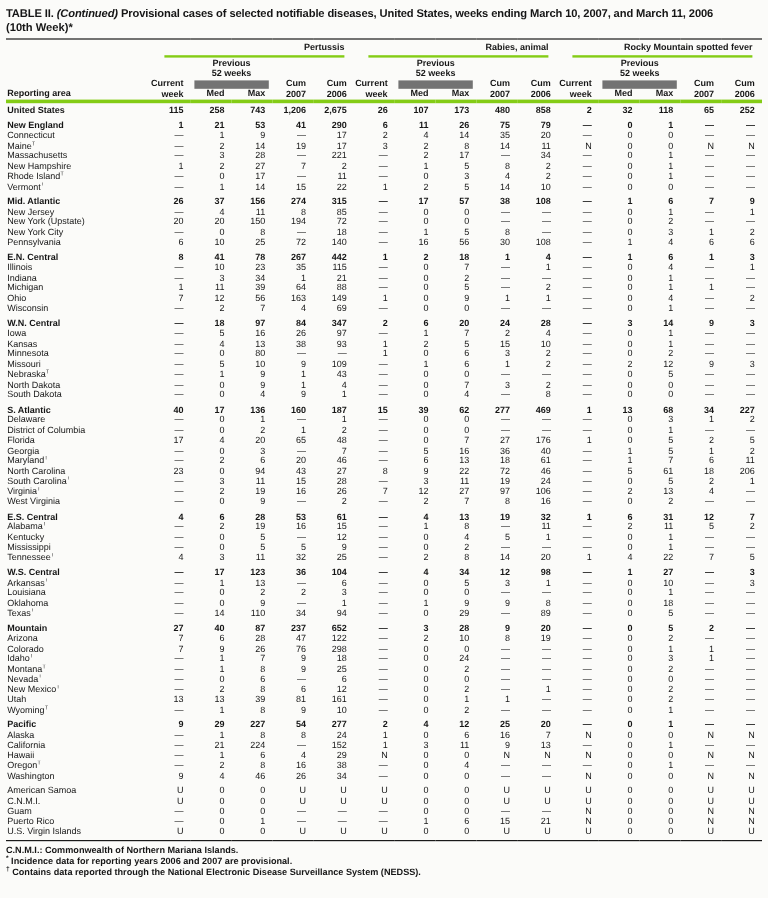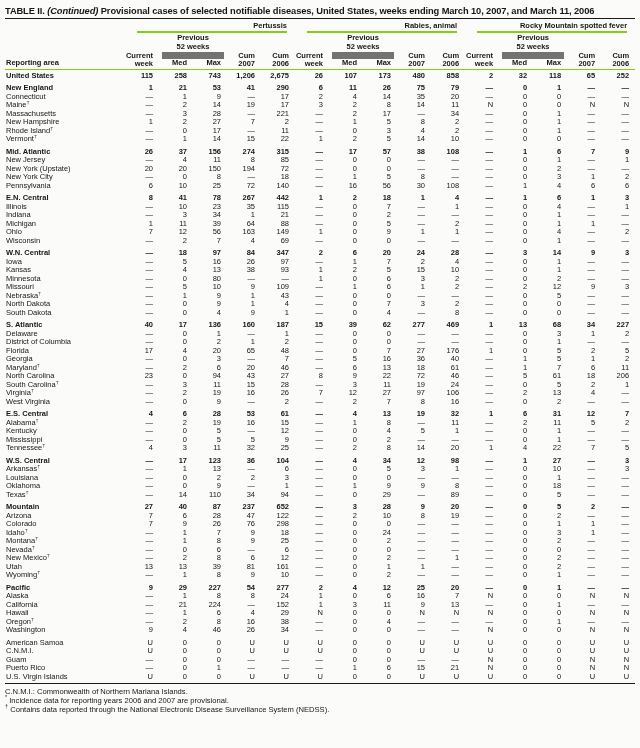--- a/index.html
+++ b/index.html
@@ -13,39 +13,40 @@
         border-top:1.3px solid #191919;border-bottom:1.3px solid #191919;}
   th,td{margin:0;padding:0;font-size:7.5px;line-height:8.5px;font-weight:normal;}
   thead th{vertical-align:bottom;font-weight:bold;}
   th.areah{text-align:left;padding:0 0 1px 1px;}
   th.group{padding:3px 8px 0 12px;}
   th.group .gline{border-bottom:2px solid #84cc16;text-align:right;
                   padding-bottom:1px;white-space:nowrap;}
   th.prevh{text-align:center;padding-top:1px;}
   th.prevh .u52{border-bottom:7px solid #737373;margin:0 3px;padding-bottom:1px;}
   th.colh{text-align:right;padding-right:6px;}
-  .hb{border-bottom:1px solid #84cc16;}
+  .hb{border-bottom:3px solid #84cc16;}
   th.medmax{padding-bottom:1px;}
   tbody td{white-space:nowrap;overflow:hidden;}
   td.area{text-align:left;padding-left:1px;}
   td.num{text-align:right;padding-right:6px;}
   tr.b td{font-weight:bold;}
   tr.gap td{padding-top:4px;}
   tr.first td{padding-top:2px;}
   tr.last td{padding-bottom:2px;}
   sup{font-size:5.5px;line-height:0;vertical-align:super;}
   .footnotes{margin-top:3px;}
-  .fn{font-size:7.6px;line-height:9.2px;white-space:pre-wrap;}
+  .fn{font-size:7.6px;line-height:9.2px;white-space:pre-wrap;font-weight:bold;}
 </style>
 </head>
 <body>
 
 <div class="page">
 
   <div class="title"><span>TABLE II.</span> <span class="i">(Continued)</span> <span>Provisional cases of selected notifiable diseases, United States, weeks ending March 10, 2007, and March 11, 2006</span></div>
+  <div class="title2">(10th Week)*</div>
 
   <table>
     <colgroup>
       <col style="width:120px">
       <col style="width:34px">
         <col style="width:34px">
         <col style="width:34px">
         <col style="width:34px">
         <col style="width:34px">
       <col style="width:34px">

